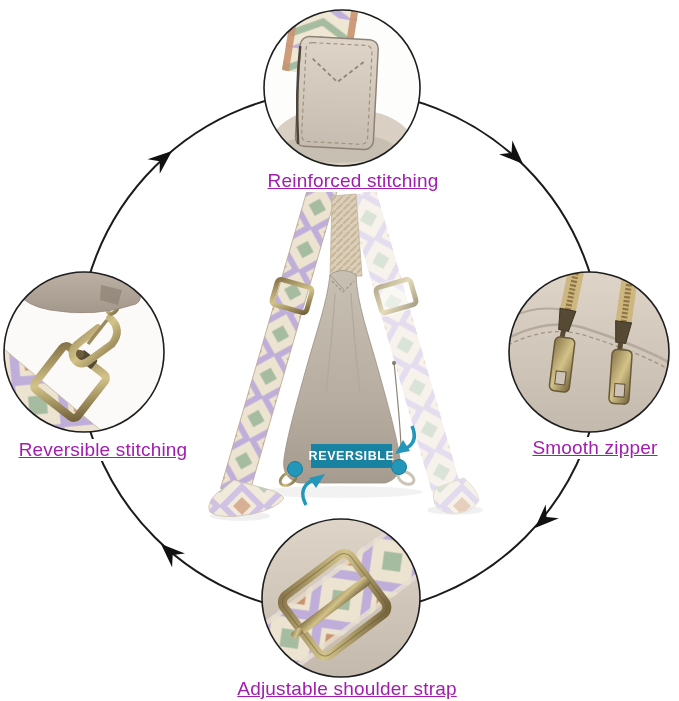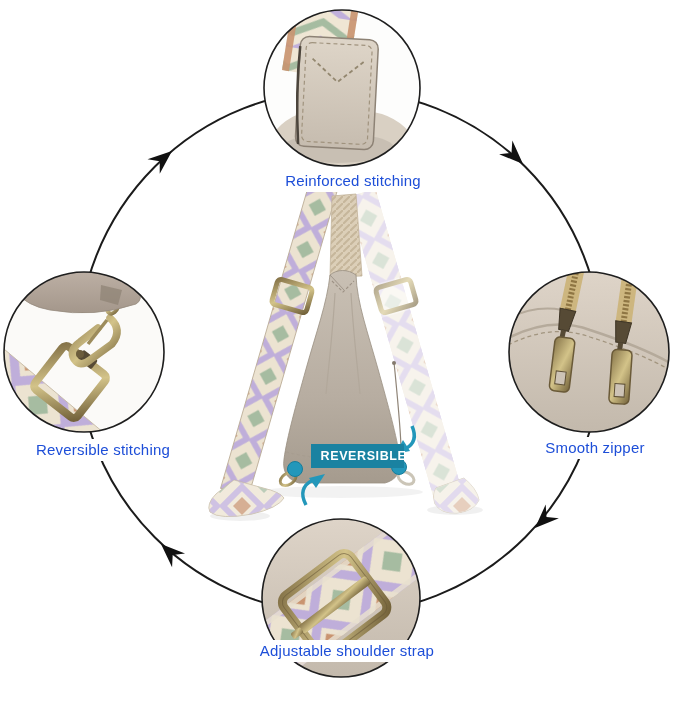--- a/index.html
+++ b/index.html
@@ -2,22 +2,22 @@
 <html><head>
 <meta charset="utf-8">
 <style>
   html,body { margin:0; padding:0; background:#fff; }
   .stage {
     position:relative; width:679px; height:701px; background:#ffffff;
     overflow:hidden; font-family:"Liberation Sans", sans-serif;
   }
   .stage svg { position:absolute; left:0; top:0; }
   .label {
-    position:absolute; text-align:center; font-size:15px; color:#1d4ed8;
-    background:#ffffff; line-height:22px; letter-spacing:0.2px;
+    position:absolute; text-align:center; font-size:19px; color:#a21caf;
+    background:#ffffff; line-height:22px; letter-spacing:0.2px;text-decoration:underline;
   }
   .badge {
     position:absolute; left:311px; top:444px; width:81px; height:24px;
     display:flex; align-items:center; justify-content:center;
     color:#fff; font-weight:bold; font-size:12.5px; letter-spacing:0.6px;
     font-family:"Liberation Sans", sans-serif;
   }
 </style>
 </head>
 <body>
@@ -240,17 +240,17 @@
         <rect x="-53" y="-3.5" width="12" height="7" rx="2" fill="url(#brass)"></rect>
       </g>
     </g>
   </g>
   <circle cx="341" cy="598" r="79" fill="none" stroke="#1e1e1e" stroke-width="1.6"></circle>
 </svg>
 
 <div class="label" style="left:203px; top:170px; width:300px;">Reinforced stitching</div>
 <div class="label" style="left:495px; top:437px; width:200px;">Smooth zipper</div>
 <div class="label" style="left:3px; top:439px; width:200px;">Reversible stitching</div>
-<div class="label" style="left:197px; top:640px; width:300px;">Adjustable shoulder strap</div>
-
-<div class="badge" style="background: rgb(26, 130, 161); padding-left: 12px;">REVERSIBLE</div>
+<div class="label" style="left:197px; top:678px; width:300px;">Adjustable shoulder strap</div>
+
+<div class="badge" style="background: rgb(26, 130, 161);">REVERSIBLE</div>
 
 </div>
 
 </body></html>

